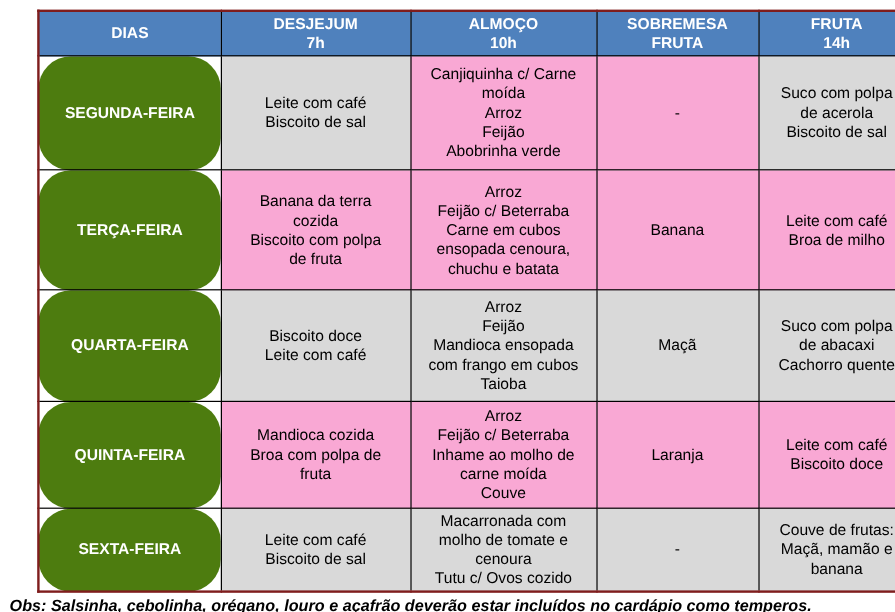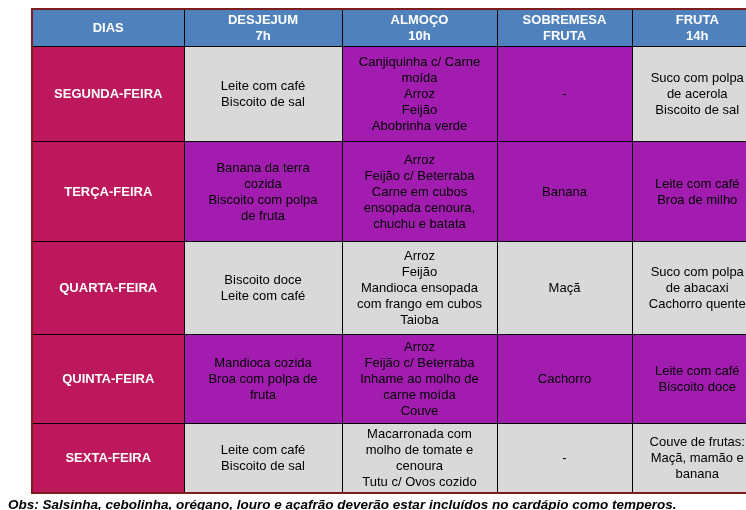--- a/index.html
+++ b/index.html
@@ -25,25 +25,26 @@
     font-size: 13px;
     line-height: 16px;
   }
   tr.hdr th {
     background: #4f81bd;
     color: #ffffff;
     font-weight: bold;
     height: 34px;
   }
   th.day {
-    background: #be185d;
+    background: #4d7c0f;
     color: #ffffff;
     font-weight: bold;
+    border-radius: 27px;
   }
-  td.meal { background: #a21caf; font-weight: normal; }
+  td.meal { background: #f9a8d4; font-weight: normal; }
   td.meal.shaded { background: #d9d9d9; }
   tr.r0 > th, tr.r0 > td { height: 95px; }
   tr.r1 > th, tr.r1 > td { height: 100px; }
   tr.r2 > th, tr.r2 > td { height: 93px; }
   tr.r3 > th, tr.r3 > td { height: 89px; }
   tr.r4 > th, tr.r4 > td { height: 68px; }
   .footer-note {
     margin-top: 3px;
     font-size: 13.5px;
     font-style: italic;
@@ -124,21 +125,21 @@
       <tr class="r3">
         <th class="day">QUINTA-FEIRA</th>
         <td class="meal">Mandioca cozida
 Broa com polpa de
 fruta</td>
         <td class="meal">Arroz
 Feijão c/ Beterraba
 Inhame ao molho de
 carne moída
 Couve</td>
-        <td class="meal">Cachorro</td>
+        <td class="meal">Laranja</td>
         <td class="meal">Leite com café
 Biscoito doce</td>
       </tr>
       <tr class="r4">
         <th class="day">SEXTA-FEIRA</th>
         <td class="meal shaded">Leite com café
 Biscoito de sal</td>
         <td class="meal shaded">Macarronada com
 molho de tomate e
 cenoura

